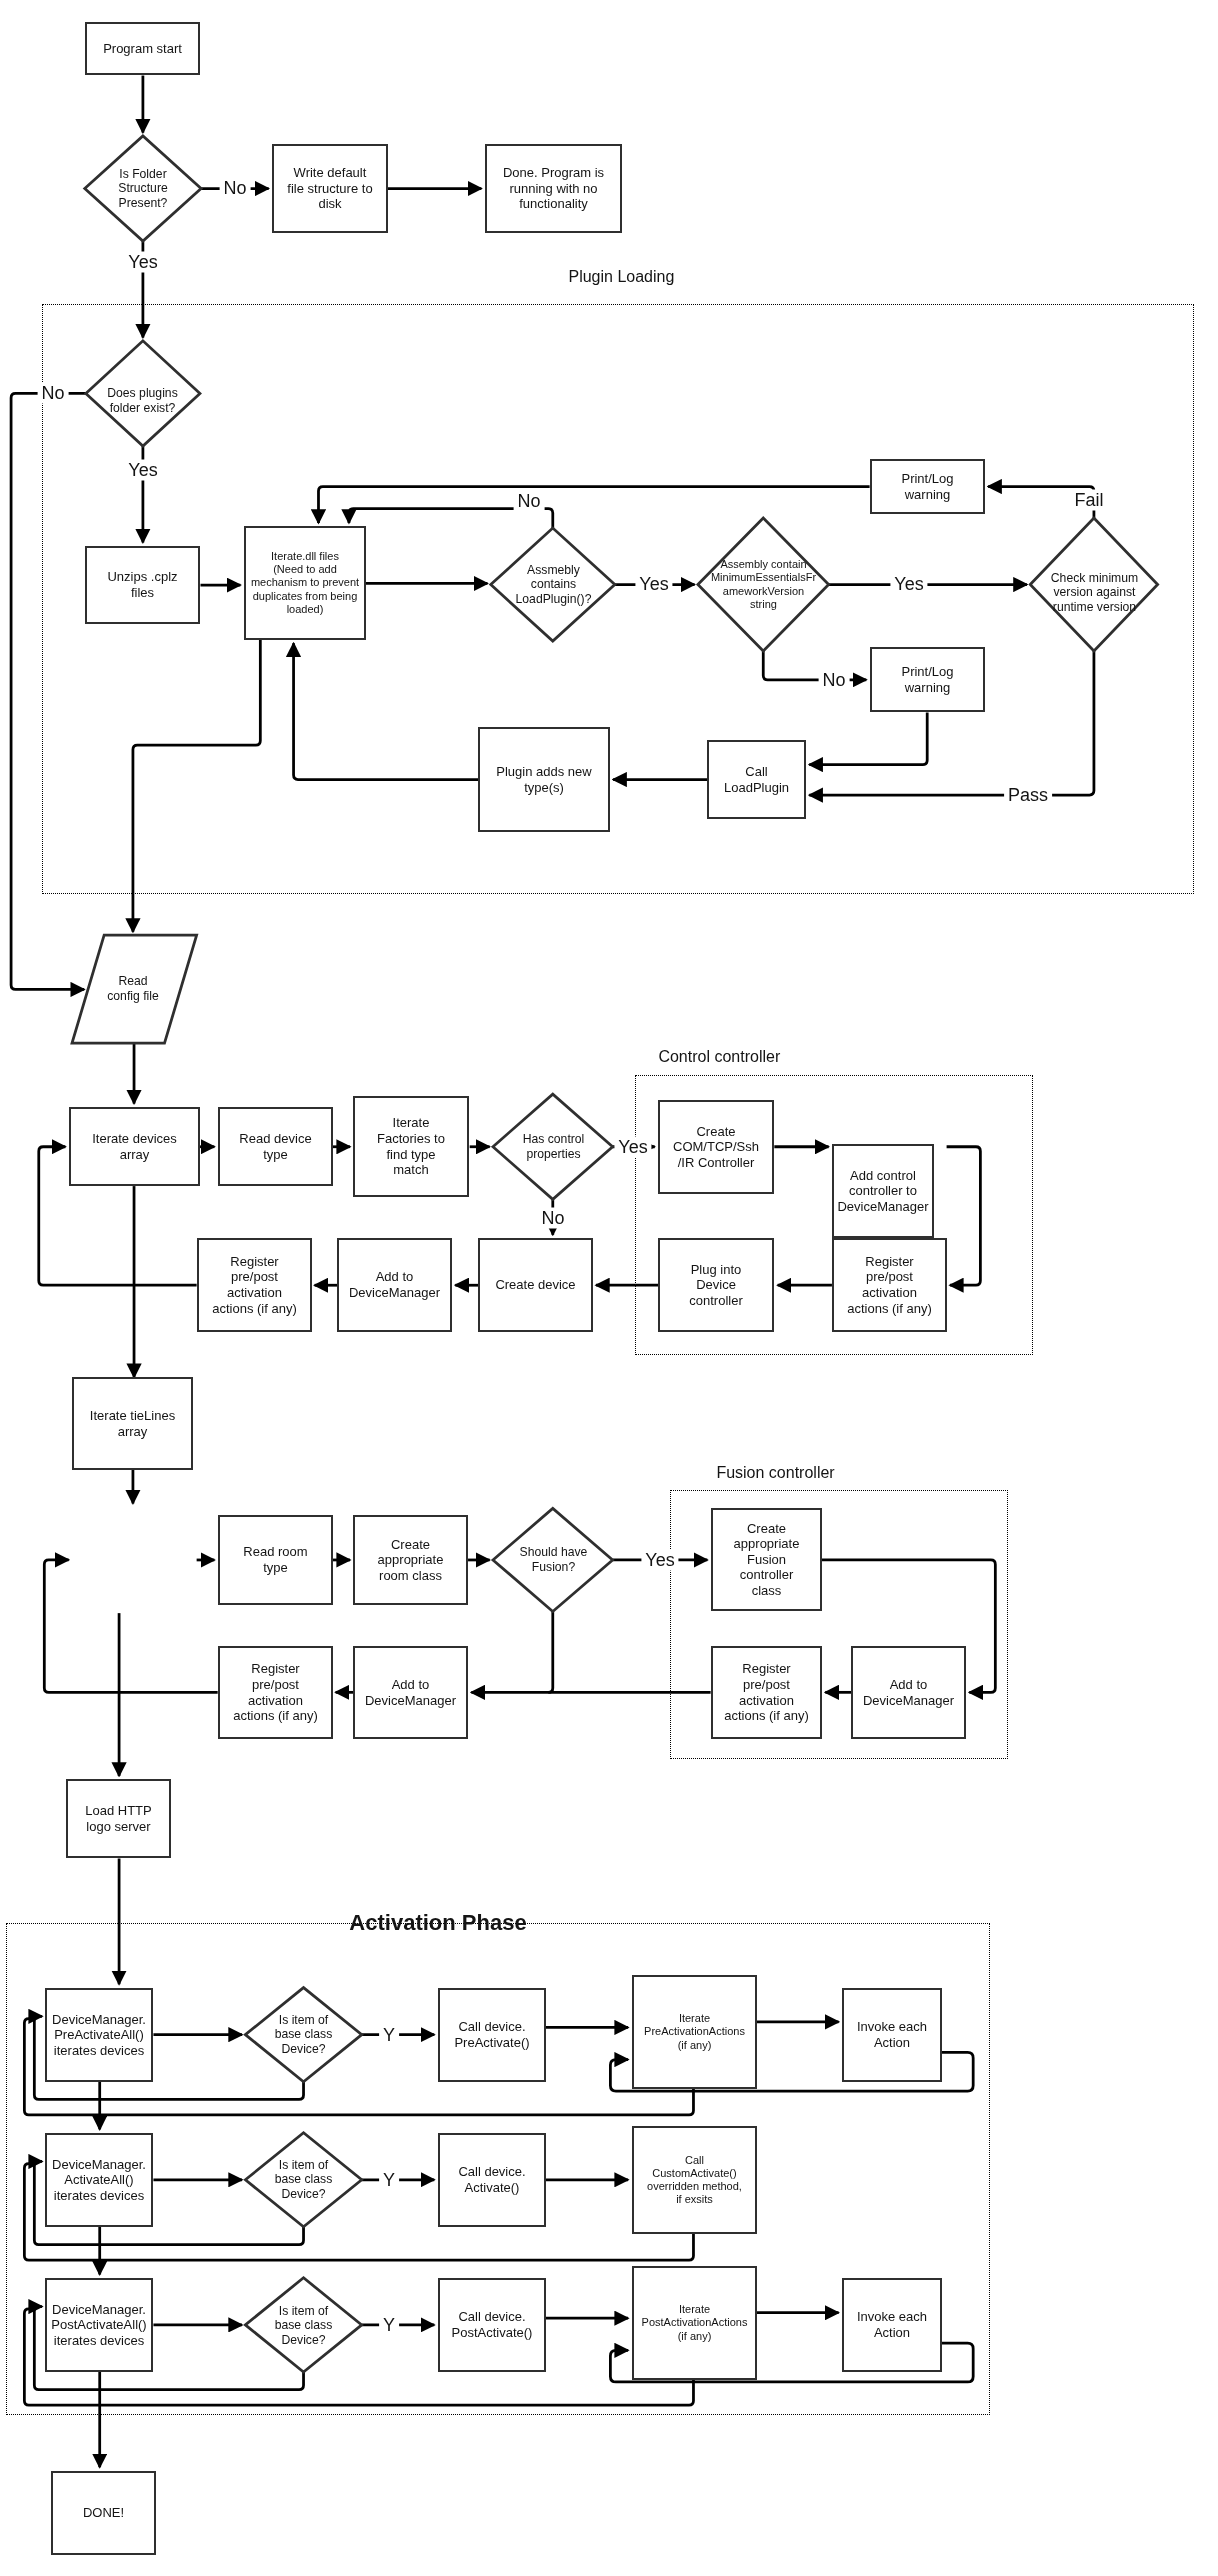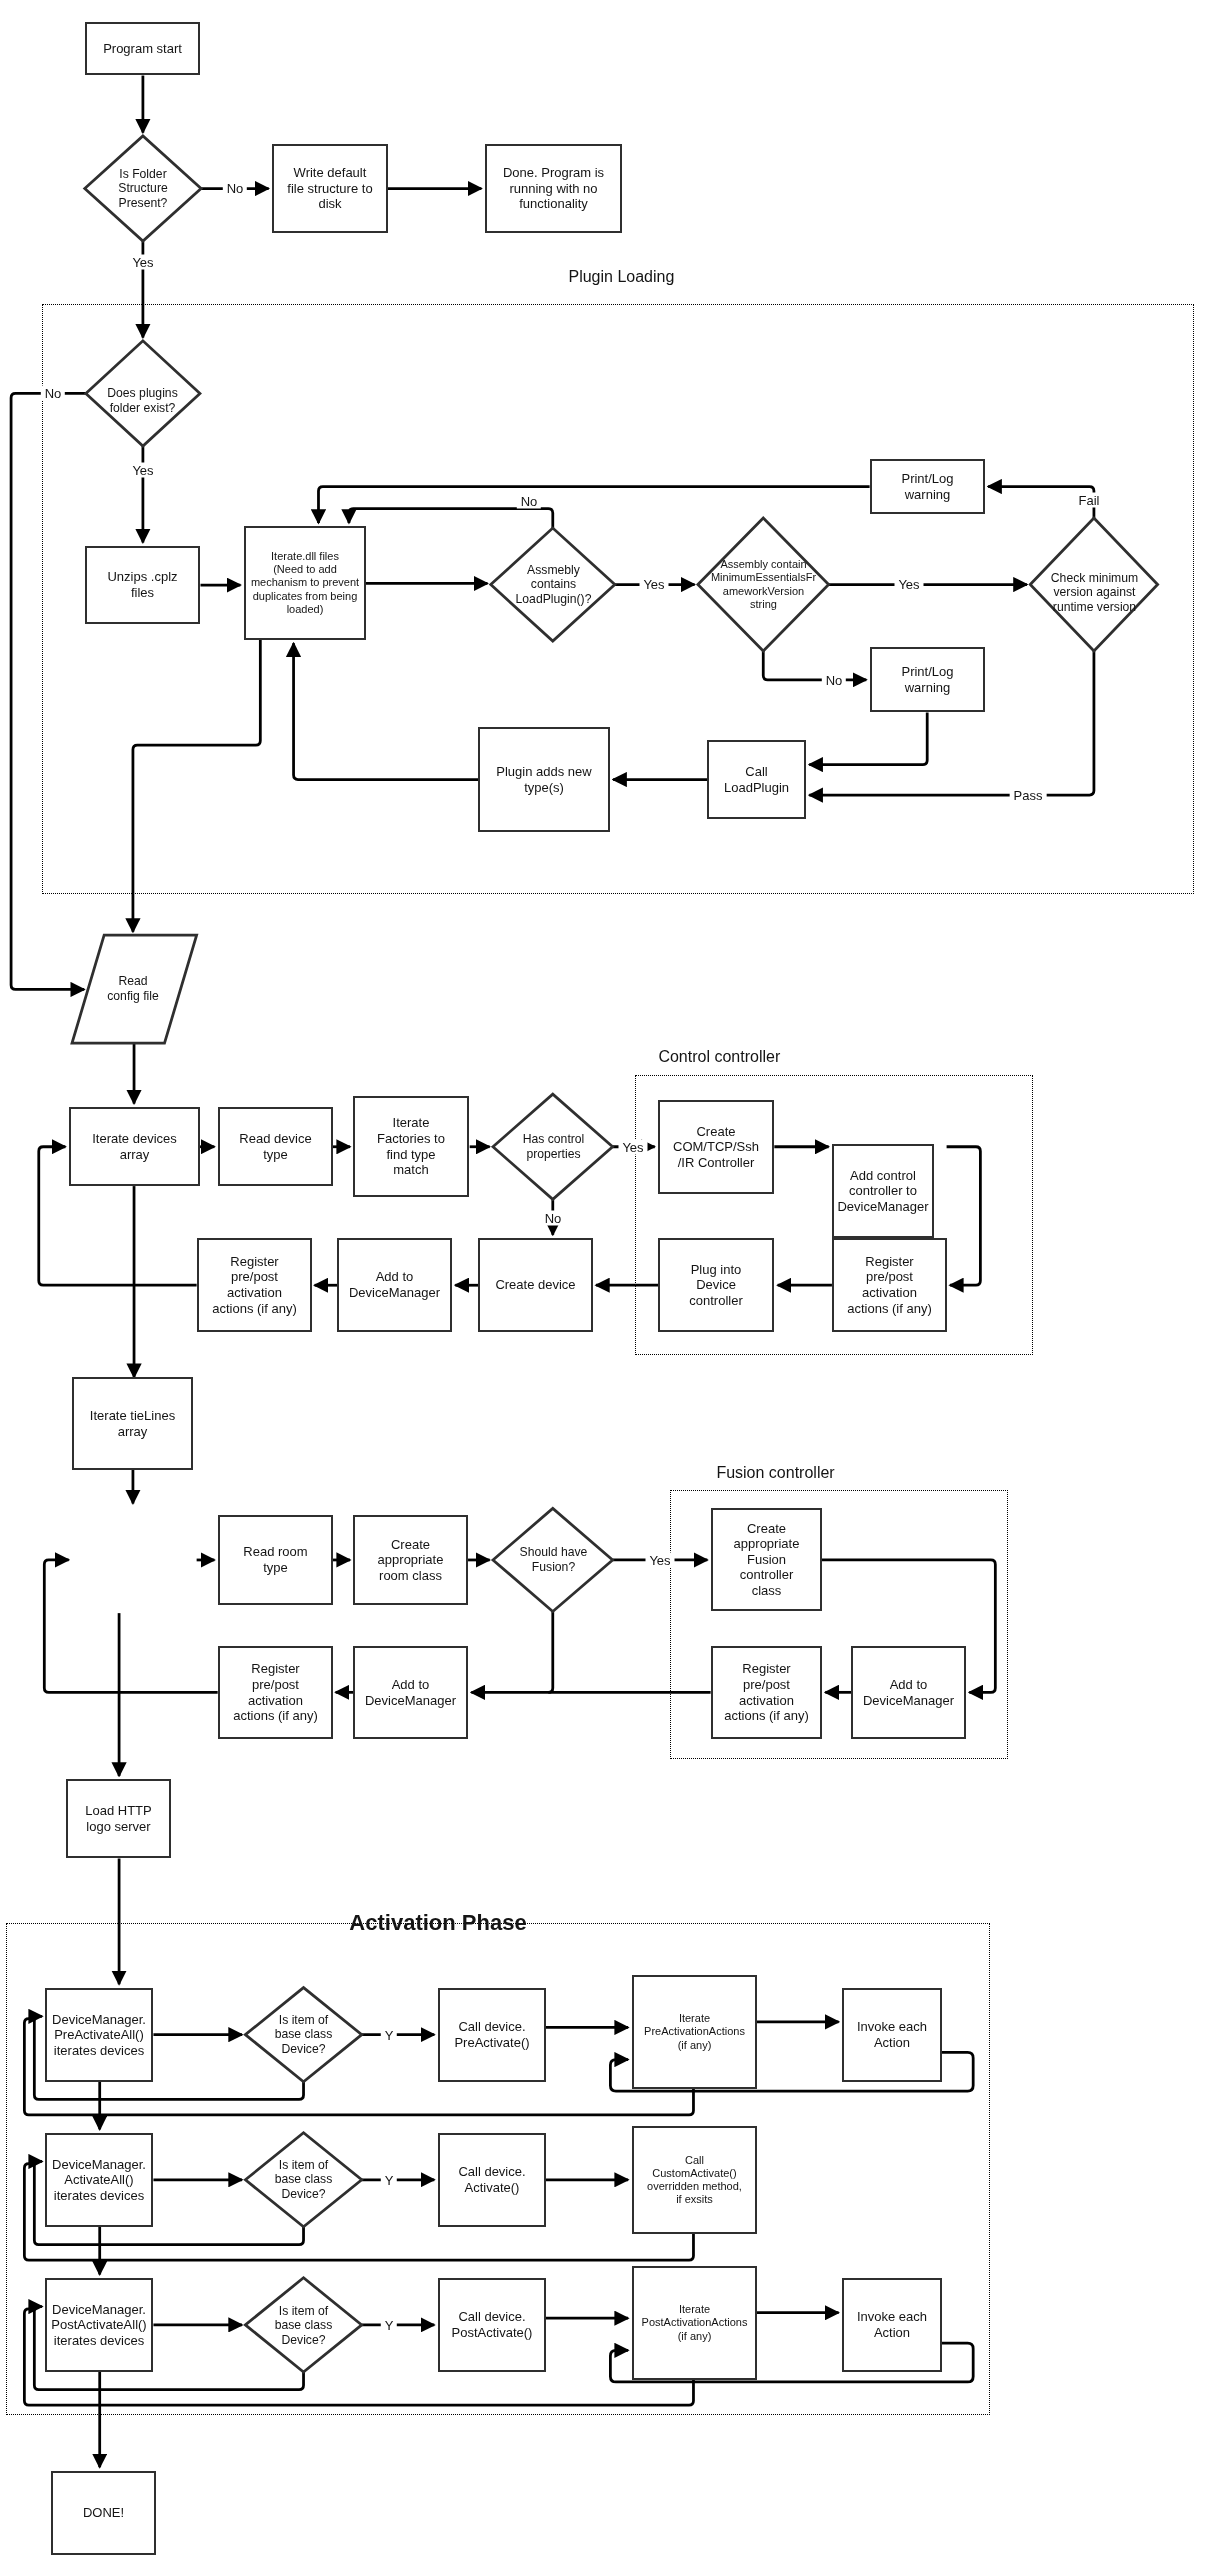--- a/index.html
+++ b/index.html
@@ -9,21 +9,21 @@
   .flow{fill:none;stroke:#000;stroke-width:5;}
   .shape{fill:#fff;stroke:#2f2f2f;stroke-width:5;}
   .node{position:absolute;z-index:3;background:#fff;border:2.8px solid #2f2f2f;box-sizing:border-box;
         display:flex;align-items:center;justify-content:center;text-align:center;
         white-space:pre-line;font-size:13px;line-height:1.2;}
   .dlabel{position:absolute;z-index:3;display:flex;align-items:center;justify-content:center;
         text-align:center;white-space:pre-line;font-size:12.2px;line-height:1.2;background:transparent;}
   .small{font-size:11px;}
   .region{position:absolute;z-index:0;border:1.7px dotted #000;box-sizing:border-box;background:transparent;}
   .rlabel{position:absolute;z-index:4;font-size:16px;background:#fff;padding:0 4.4px;white-space:nowrap;}
-  .elabel{position:absolute;z-index:4;font-size:13px;background:#fff;padding:0 3.9px;
+  .elabel{position:absolute;z-index:4;font-size:18px;background:#fff;padding:0 3.9px;
           transform:translate(-50%,-50%);white-space:nowrap;}
   .atitle{position:absolute;z-index:4;font-size:22px;font-weight:bold;background:transparent;
           transform:translate(-50%,-50%);white-space:nowrap;}
 </style>
 </head>
 <body>
 
 <div id="canvas">
 
   <div class="region" style="left:42px;top:304px;width:1152px;height:590px"></div>

